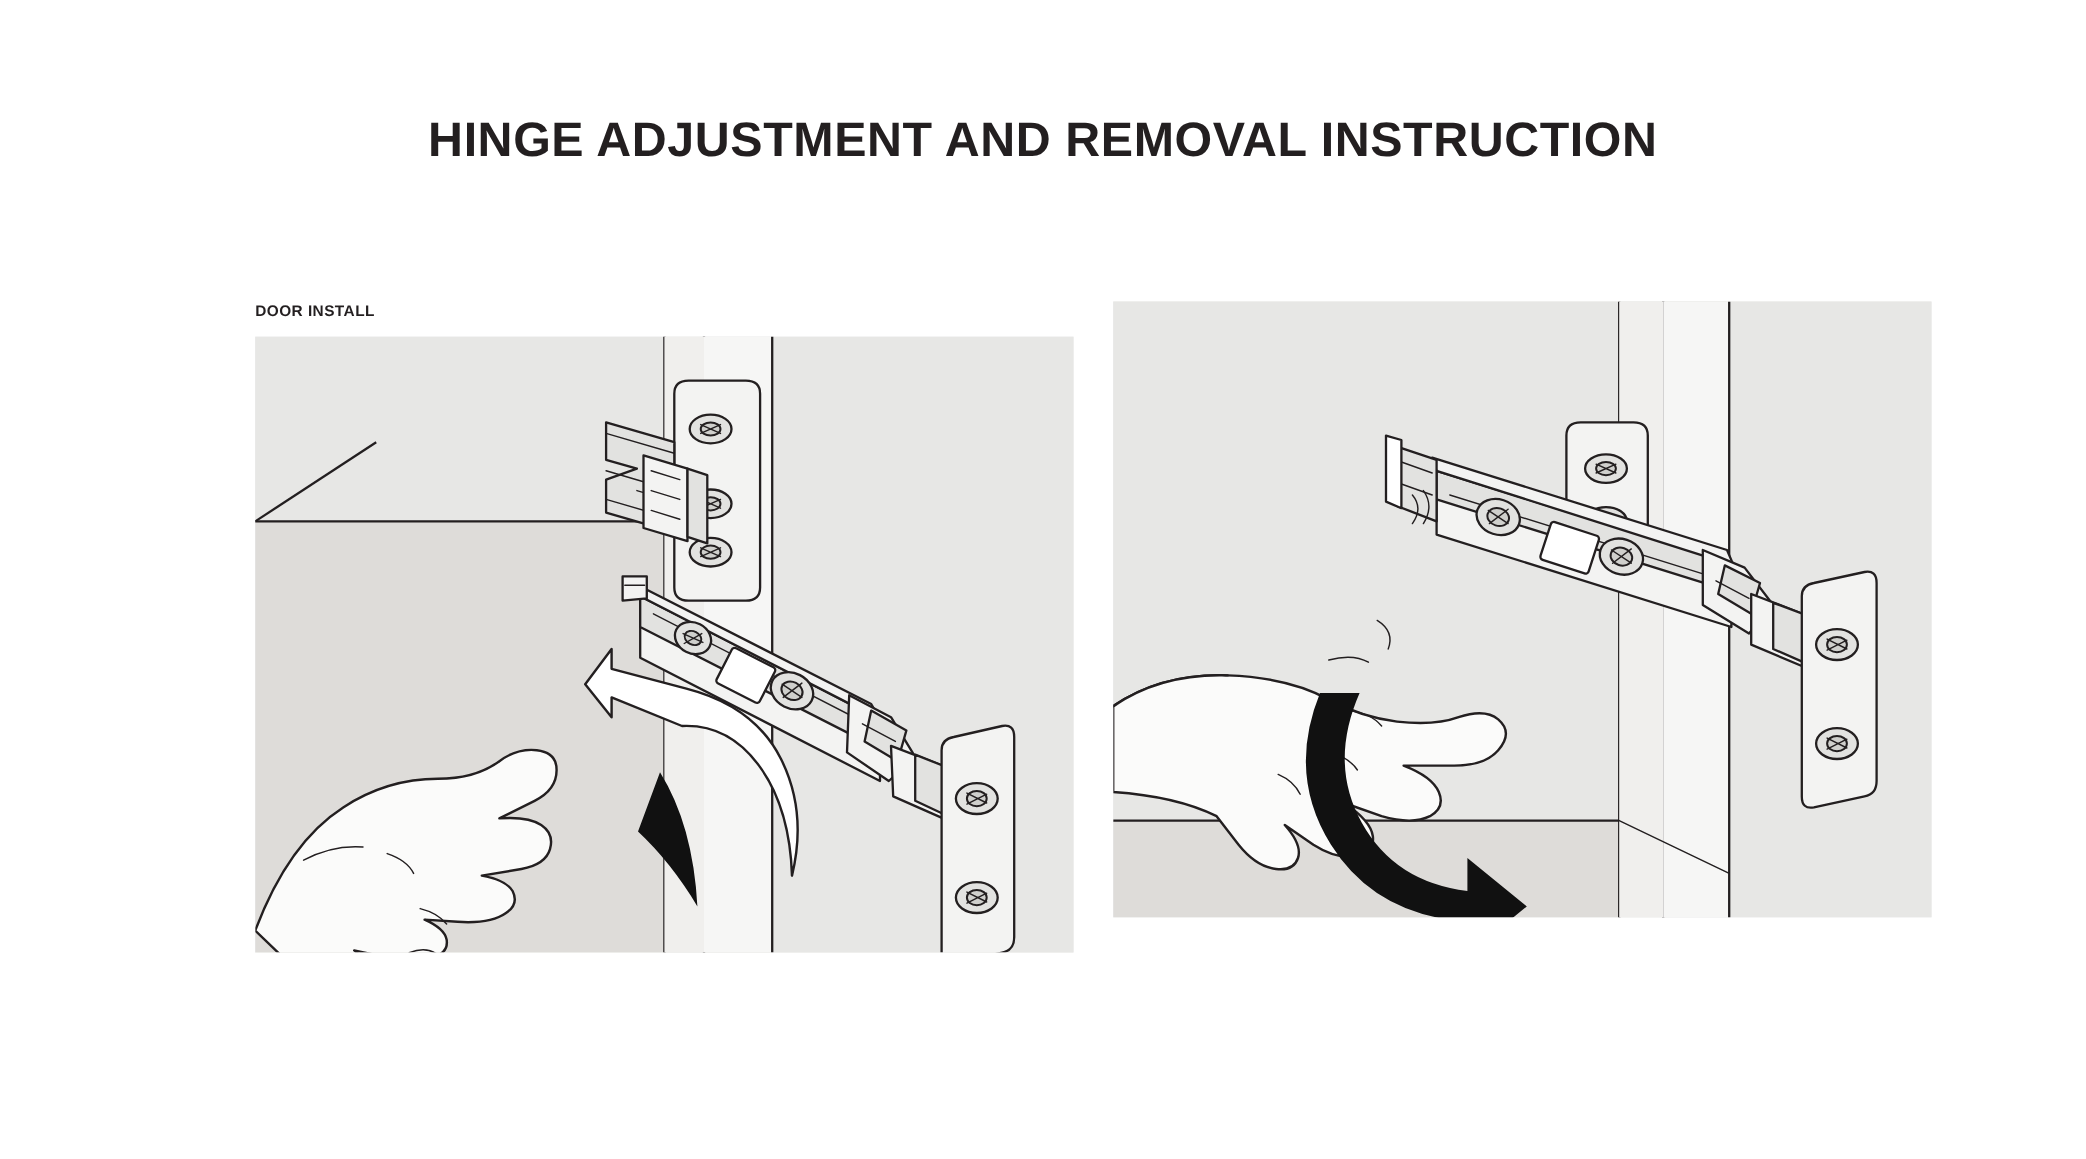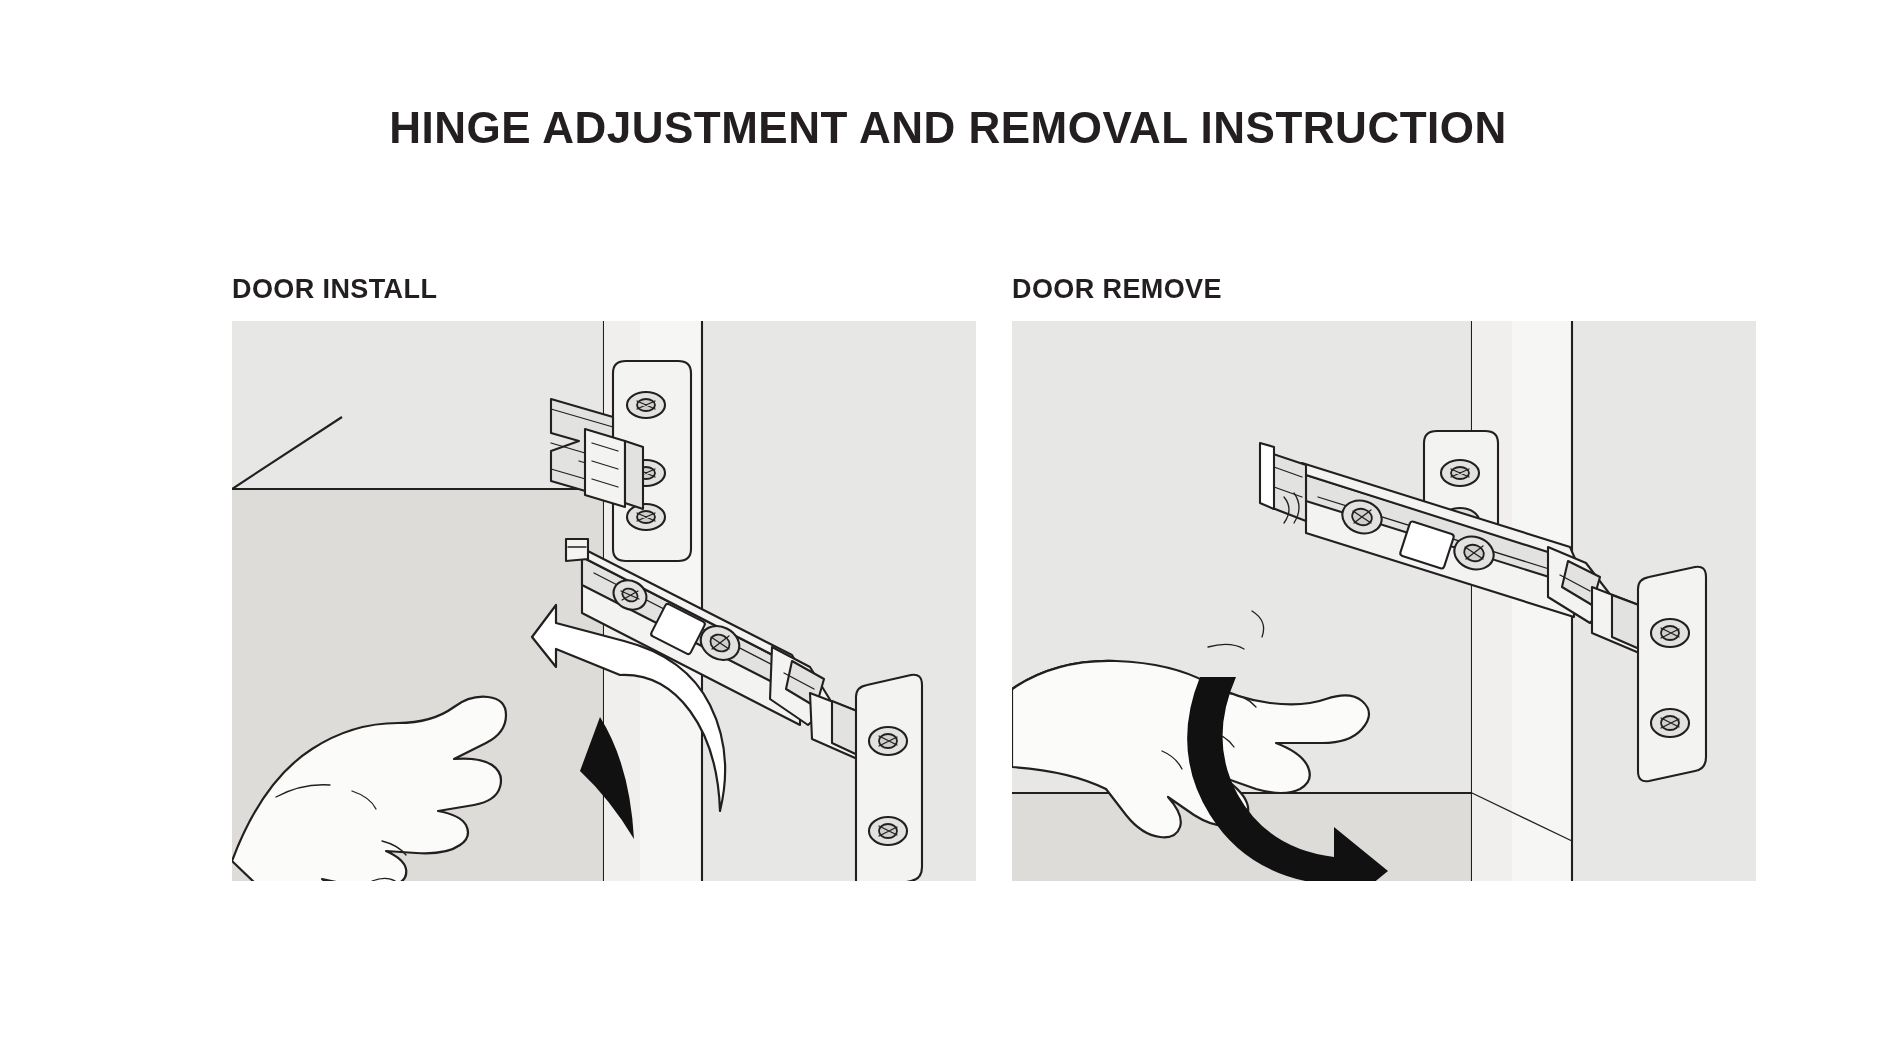--- a/index.html
+++ b/index.html
@@ -37,21 +37,21 @@
     left: 232px;
     top: 274px;
     width: 1524px;
     display: flex;
     justify-content: space-between;
   }
   .panel {
     width: 744px;
   }
   .panel-title {
-    font-size: 27px;
+    font-size: 14px;
     font-weight: bold;
     letter-spacing: 0.4px;
     color: #231f20;
     margin-bottom: 16px;
   }
   .figure {
     position: relative;
     width: 744px;
     height: 560px;
     background: #e7e7e5;
@@ -163,21 +163,20 @@
 
           <g>
             <path d="M272 346 l-64 -26 l0 18 l-24 -30 l24 -32 l0 18 l68 18 q62 16 86 64 q24 48 10 106 q-2 -62 -30 -100 q-28 -38 -70 -36 Z" fill="#ffffff" stroke="#231f20" stroke-width="2.2" stroke-linejoin="round" transform="translate(116 8)"></path>
             <path d="M368 396 q30 48 34 122 q-24 -40 -54 -68 Z" fill="#111111"></path>
           </g>
         </svg>
       </div>
     </div>
 
     <div class="panel">
-      <div class="panel-title">DOOR REMOVE</div>
       <div class="figure">
         <svg width="744" height="560" viewBox="0 0 744 560" xmlns="http://www.w3.org/2000/svg">
           <defs>
             <style>
               .rk{fill:none;stroke:#231f20;stroke-width:2.1;stroke-linejoin:round;stroke-linecap:round}
               .rkT{fill:none;stroke:#231f20;stroke-width:1.3;stroke-linejoin:round;stroke-linecap:round}
               .rmt{fill:#f3f3f2;stroke:#231f20;stroke-width:2.1;stroke-linejoin:round;stroke-linecap:round}
               .rmt2{fill:#e2e2e0;stroke:#231f20;stroke-width:2.1;stroke-linejoin:round;stroke-linecap:round}
               .rmt3{fill:#cfcfcc;stroke:#231f20;stroke-width:1.8;stroke-linejoin:round}
               .rwh{fill:#ffffff;stroke:#231f20;stroke-width:2.1;stroke-linejoin:round;stroke-linecap:round}

